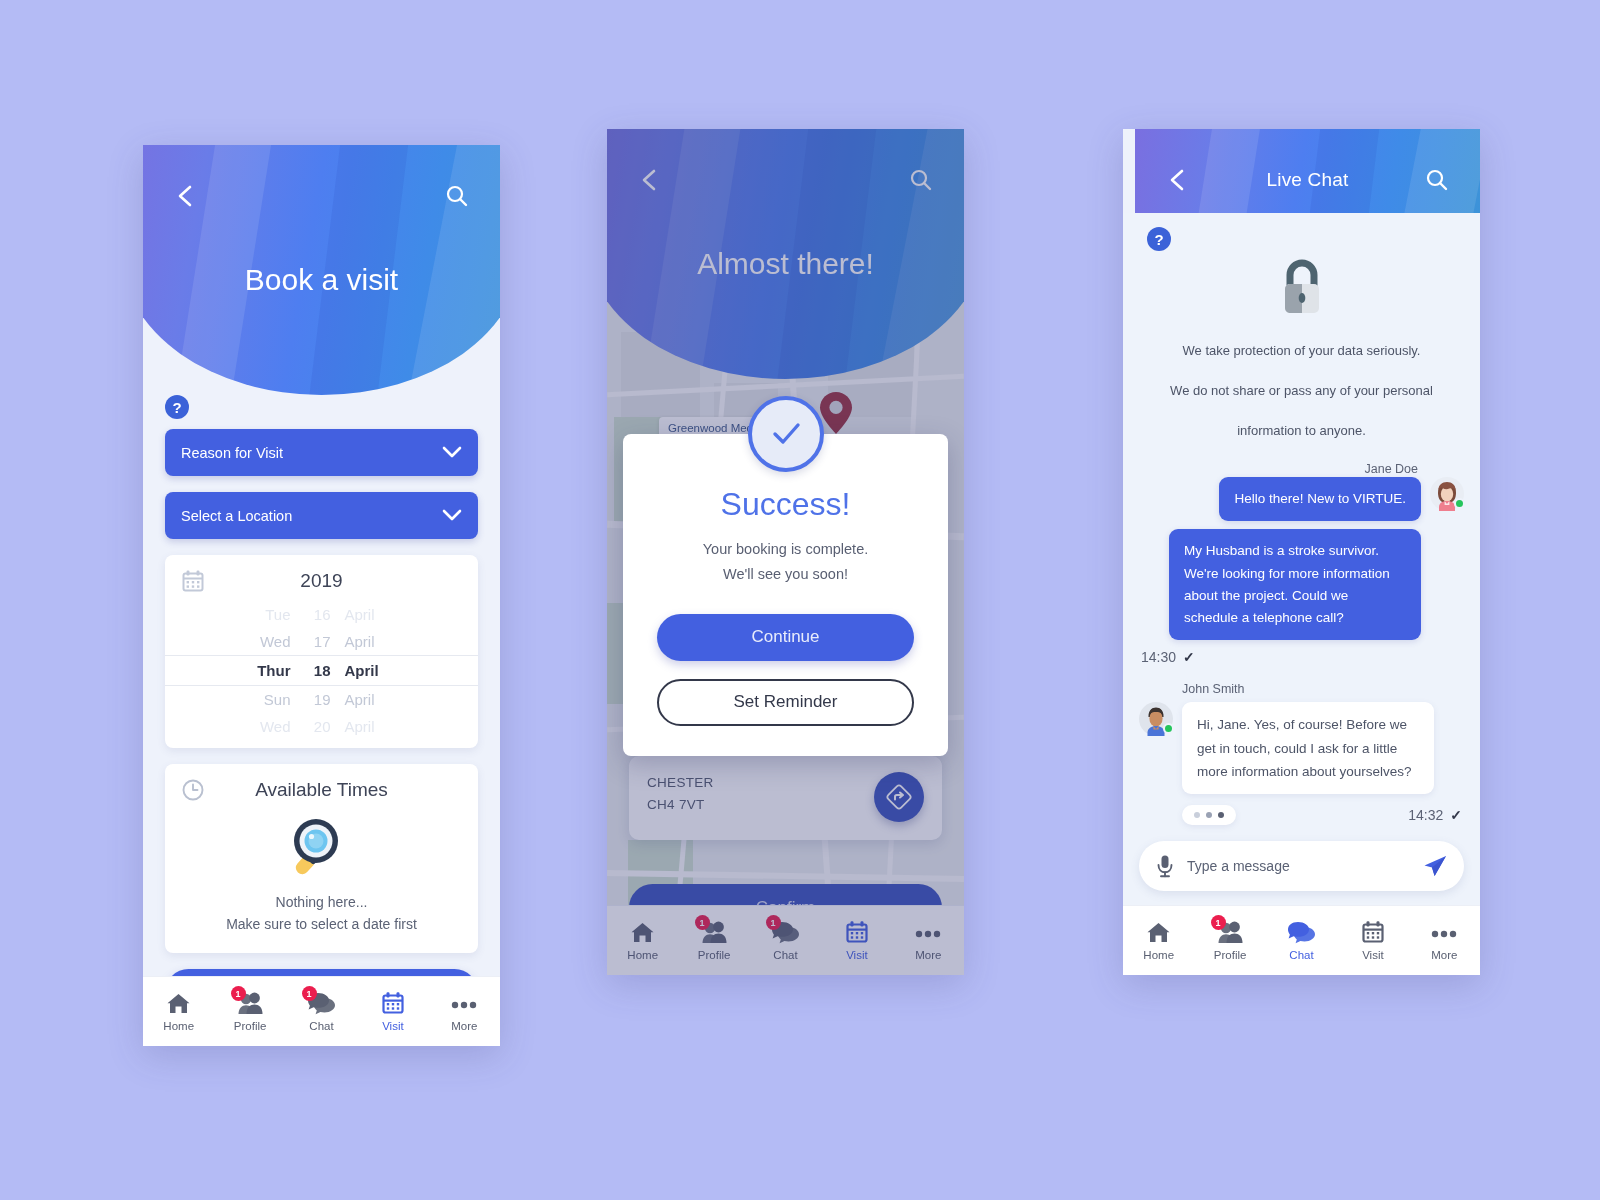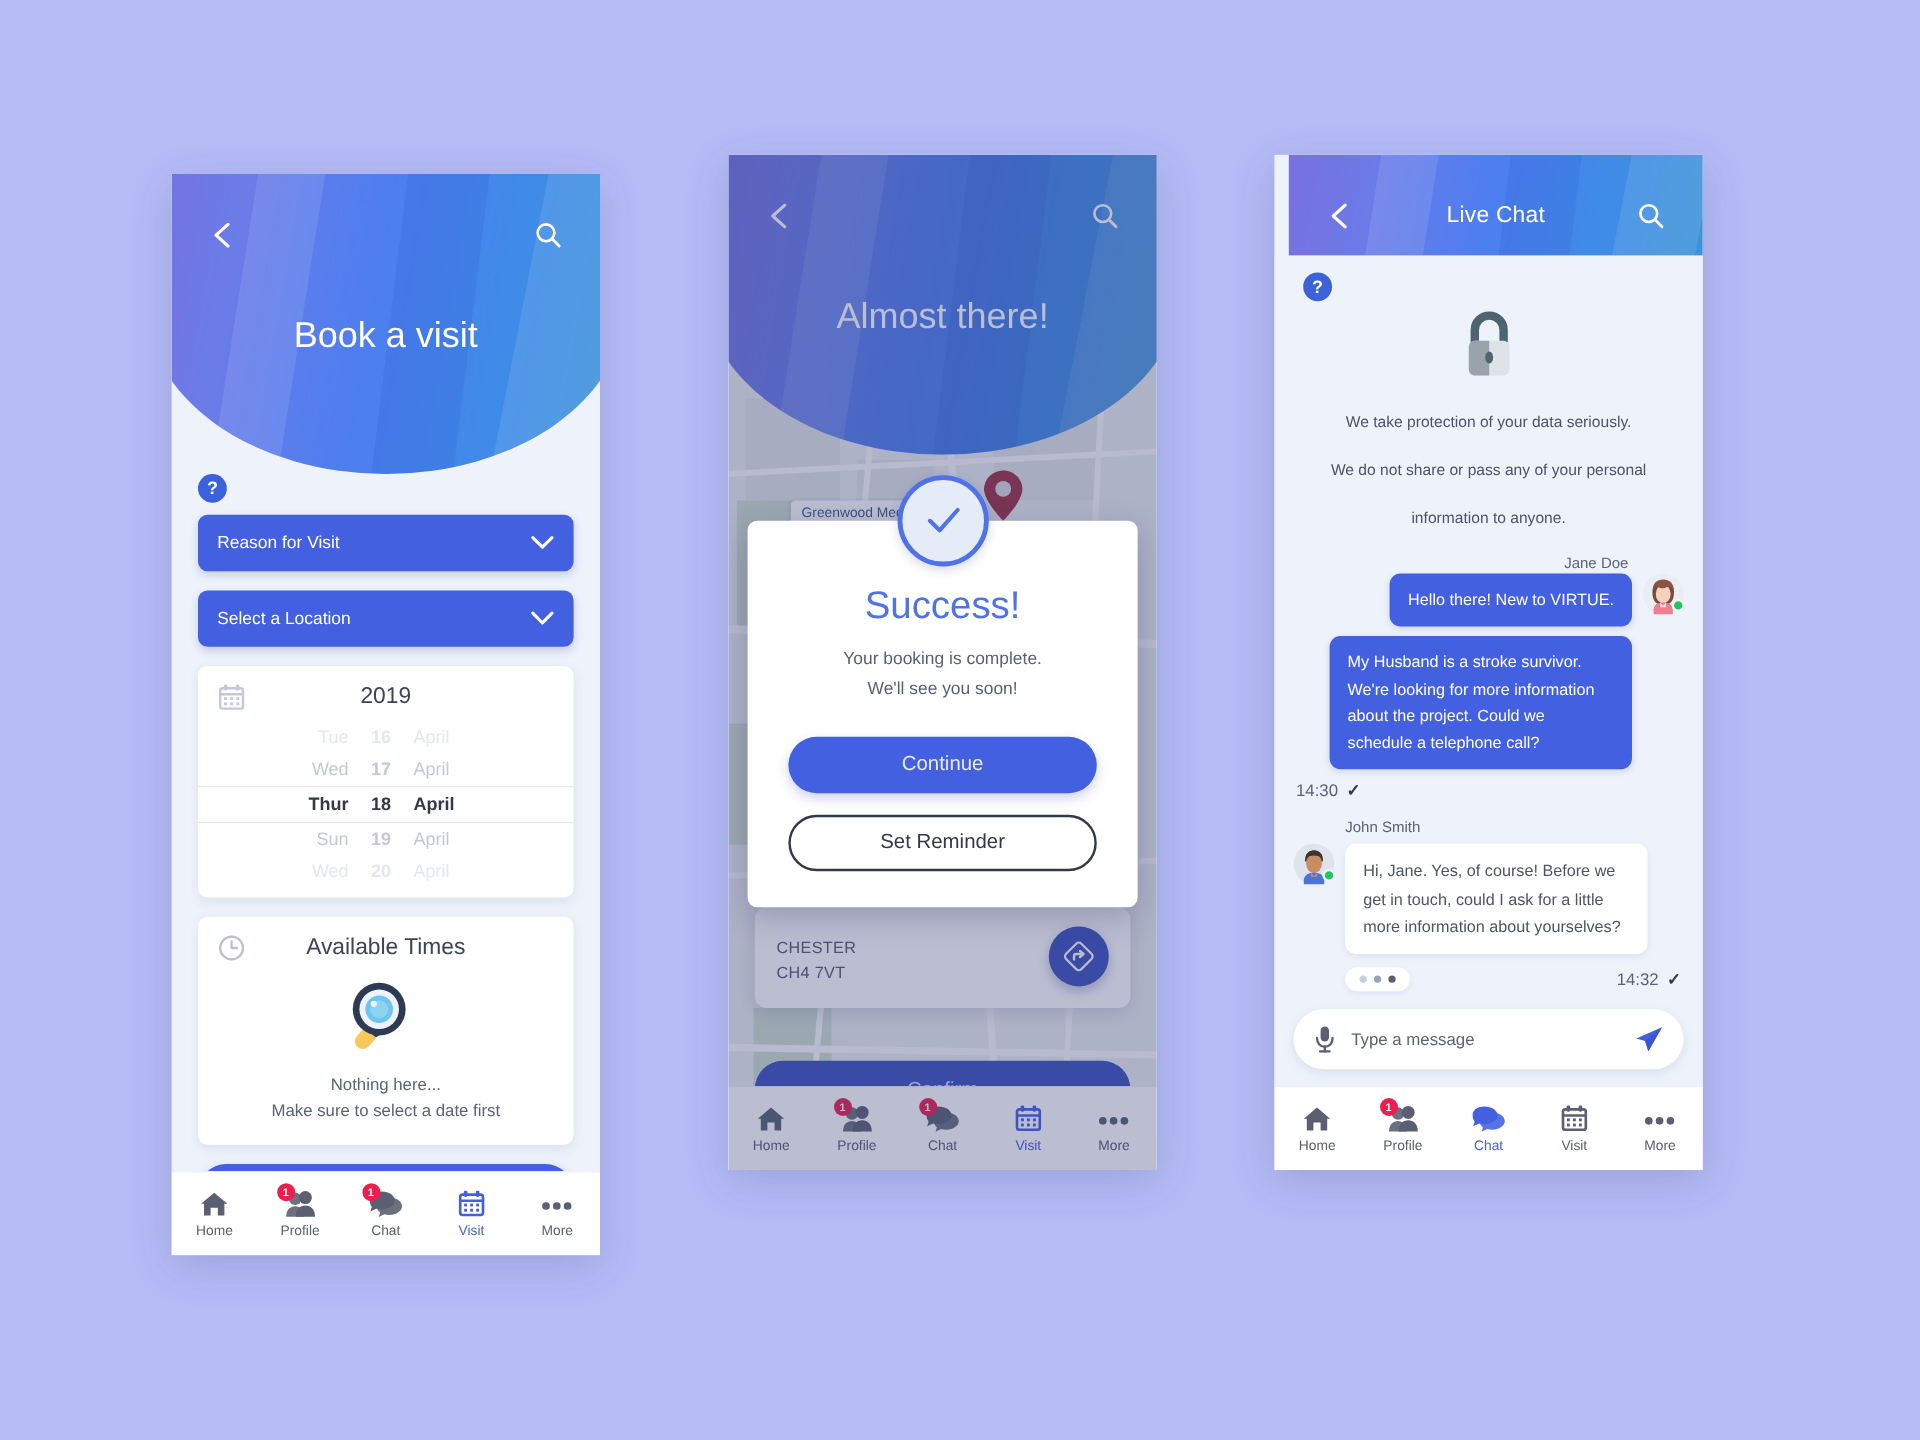--- a/index.html
+++ b/index.html
@@ -13,21 +13,21 @@
 
   
   .phone {
     position: absolute;
     background: #eef2fb;
     overflow: hidden;
     box-shadow: 0 10px 34px rgba(60,60,120,.20);
   }
   #phone1 { left: 143px; top: 145px; width: 357px; height: 901px; }
   #phone2 { left: 607px; top: 129px; width: 357px; height: 846px; }
-  #phone3 { left: 1062px; top: 129px; width: 357px; height: 846px; padding-left: 12px; }
+  #phone3 { left: 1123px; top: 129px; width: 357px; height: 846px; padding-left: 12px; }
 
   
   .hdr {
     position: relative; width: 100%;
     background: linear-gradient(100deg,#7a6fe0 0%,#6a7ce8 22%,#4e7ef0 48%,#3f8be8 74%,#3d93d8 100%);
     overflow: hidden;
   }
   .hdr .facet { position: absolute; top: -20%; height: 160%; opacity: .10; }
   .f1 { left: 20%;  width: 14%; background: #fff; transform: skewX(-9deg); }
   .f2 { left: 52%;  width: 17%; background: #1c2fb0; opacity:.13; transform: skewX(-7deg); }
@@ -87,21 +87,21 @@
   .card-head .ttl { flex: 1; text-align: center; font-size: 19px; color: #3e4457; }
   .card-head .lead { width: 24px; height: 24px; flex: 0 0 auto; }
   .card-head .trail { width: 24px; flex: 0 0 auto; }
 
   .wheel { padding: 4px 0 8px; }
   .wheel-row {
     display: flex; justify-content: center; gap: 14px;
     font-size: 15px; padding: 5px 0; color: #cfd4e0;
   }
   .wheel-row .d { width: 44px; text-align: right; }
-  .wheel-row .n { width: 26px; text-align: center; font-weight: bold; }
+  .wheel-row .n { width: 26px; text-align: right; }
   .wheel-row .m { width: 52px; text-align: left; }
   .wheel-row.far { color: #e3e7ef; }
   .wheel-row.near { color: #c2c8d6; }
   .wheel-row.sel {
     color: #33384a; font-weight: 700;
     border-top: 1px solid #e6e9f0; border-bottom: 1px solid #e6e9f0;
     padding: 6px 0;
   }
 
   .empty { text-align: center; padding: 4px 0 18px; }
@@ -143,21 +143,21 @@
   .pin { position: absolute; width: 34px; height: 44px; }
   .poi-chip {
     position: absolute; background: #fff; border-radius: 4px;
     padding: 5px 9px; font-size: 11.5px; color: #3f5a8a;
     box-shadow: 0 1px 4px rgba(0,0,0,.12); white-space: nowrap;
   }
   .addr-card {
     position: absolute; left: 22px; right: 22px; bottom: 135px;
     background: #fff; border-radius: 10px; padding: 16px 18px 18px;
     box-shadow: 0 4px 14px rgba(60,70,120,.18);
-    display: flex; align-items: flex-end; gap: 28px;
+    display: flex; align-items: flex-start; gap: 28px;
   }
   .addr-card .txt { flex: 1; }
   .addr-card .txt div { font-size: 13.5px; color: #545b6e; line-height: 1.6; letter-spacing:.3px;}
   .dir-fab {
     width: 50px; height: 50px; border-radius: 50%; background: #3b52bd;
     display: flex; align-items: center; justify-content: center;
     box-shadow: 0 4px 10px rgba(40,50,120,.3);
   }
   .confirm-btn {
     position: absolute; left: 22px; right: 22px; bottom: 44px;

